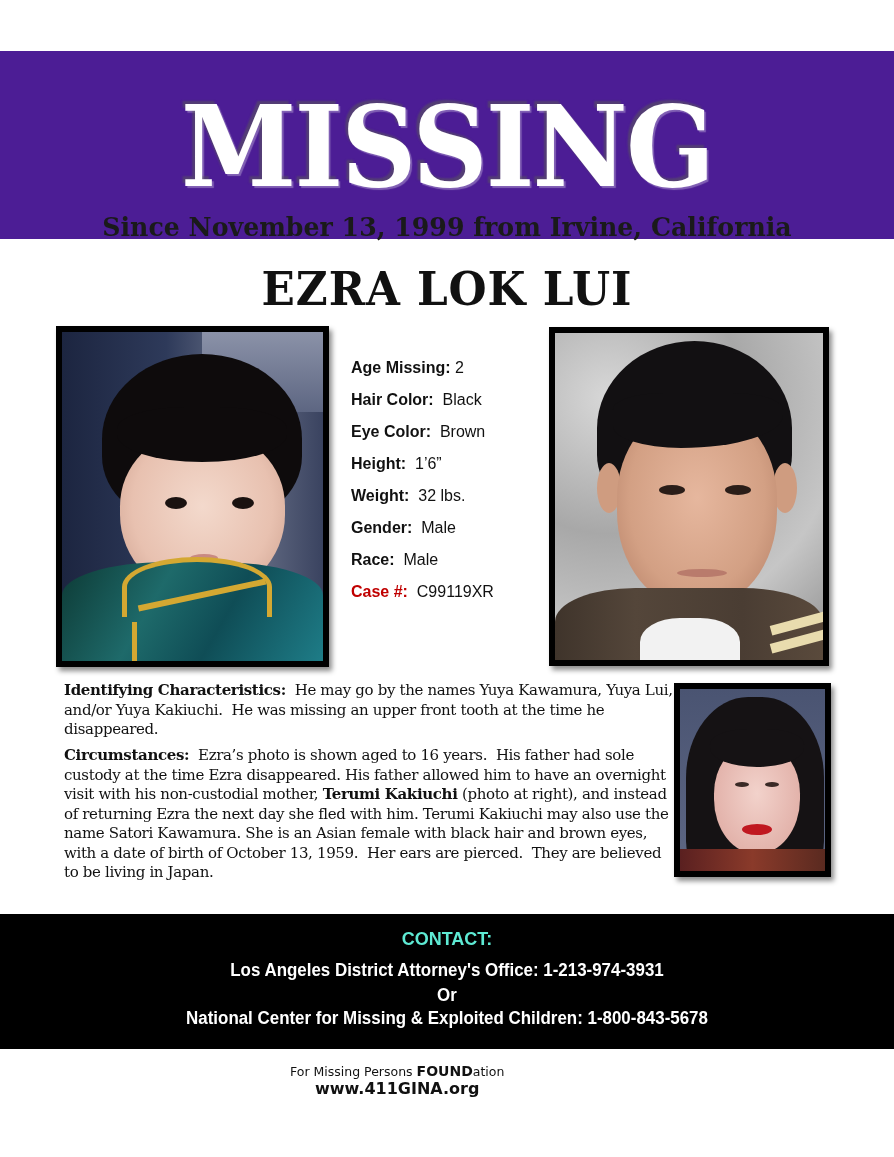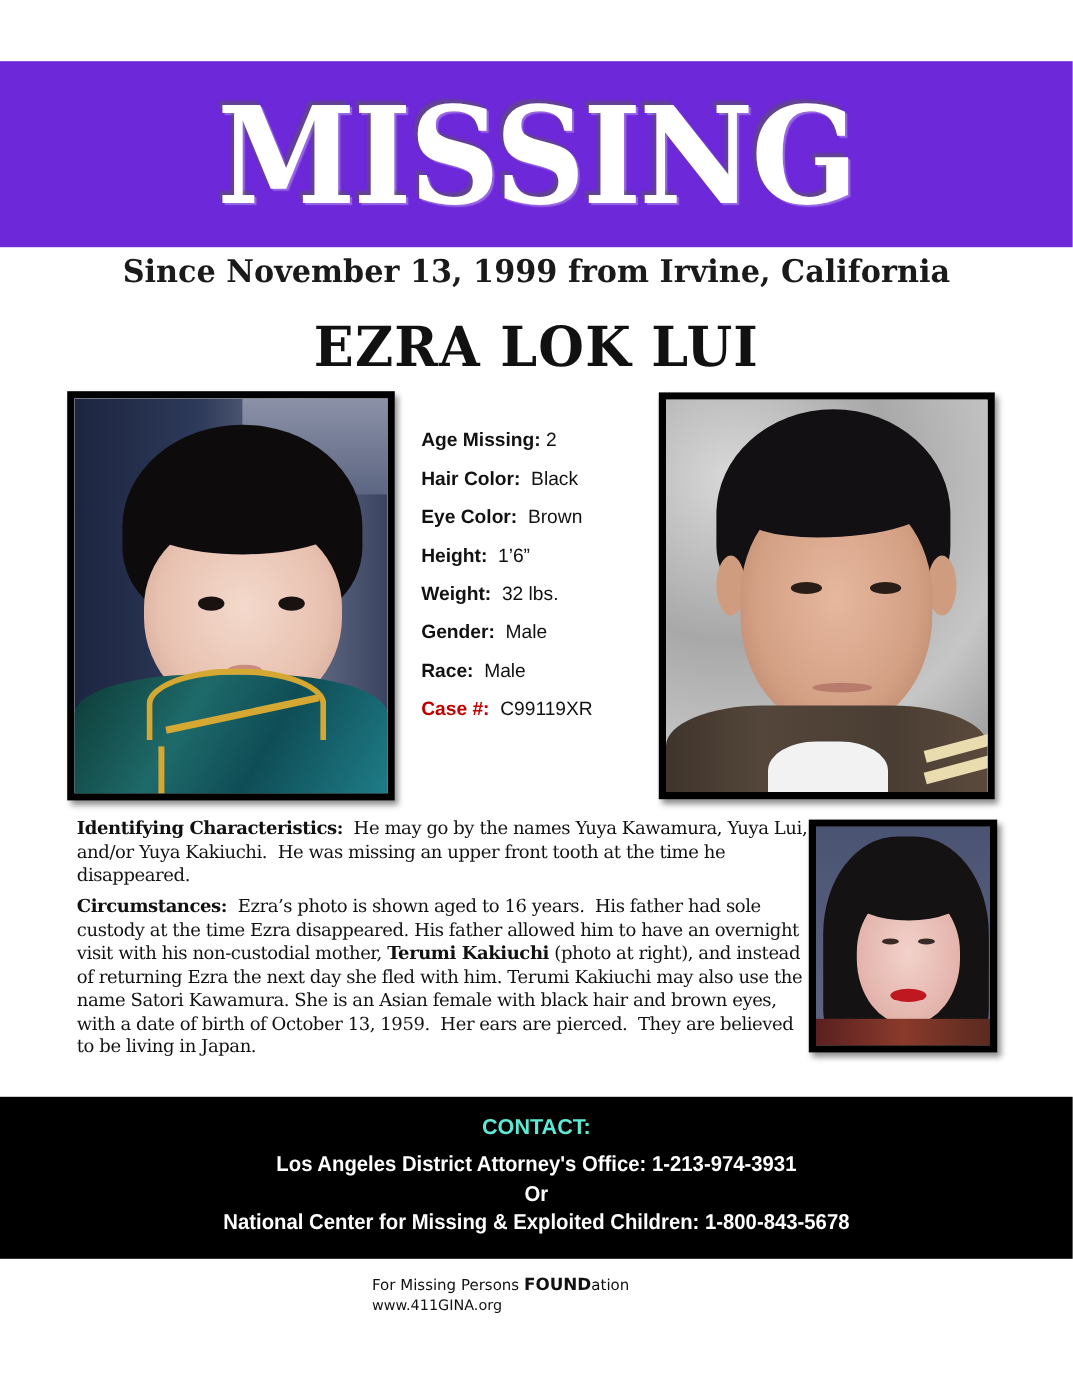--- a/index.html
+++ b/index.html
@@ -1,21 +1,21 @@
 <!DOCTYPE html>
 <html><head>
   <meta charset="utf-8">
   <style>
     * { box-sizing: border-box; margin: 0; padding: 0; }
     html, body { width: 894px; height: 1157px; background: #ffffff; overflow: hidden; }
     body { position: relative; font-family: "Liberation Sans", sans-serif; color: #000; }
 
     .red-band {
-      position: absolute; left: 0; top: 51px; width: 894px; height: 155px;
-      background: #6d28d9;
+      position: absolute; left: 0; top: 51px; width: 894px; height: 188px;
+      background: #4c1d95;
       display: flex; align-items: center; justify-content: center;
     }
     .missing-title {
       font-family: "DejaVu Serif", serif;
       font-weight: bold;
       font-size: 112px;
       letter-spacing: -2px;
       color: #ffffff;
       transform: scaleX(0.93);
       text-shadow: -3px -3px 2px rgba(90,90,90,0.55), 2px 2px 1px rgba(255,255,255,0.3);
@@ -117,25 +117,25 @@
     .contact-line.l2 { top:94px; }
 
     .footer-logo {
       position: absolute; left: 288px; top: 1057px; height: 45px; display:flex; align-items:center;
     }
     .gina-mark {
       font-family: "DejaVu Serif", serif; font-weight: bold; font-size: 44px; letter-spacing: -2px;
       color: #111; line-height: 1;
     }
     .gina-tagline {
-      margin-left: 22px; font-family: "DejaVu Sans", sans-serif; font-size: 12.5px; color: #111;
-      text-align: left; line-height: 17px;
+      margin-left: 2px; font-family: "DejaVu Sans", sans-serif; font-size: 12.5px; color: #111;
+      text-align: center; line-height: 17px;
     }
     .gina-tagline .found { font-weight: bold; font-size: 14px; }
-    .gina-url { font-weight: normal; font-size: 12px; }
+    .gina-url { font-weight: bold; font-size: 16px; }
   </style>
 </head>
 <body>
 
 <div class="red-band">
   <div class="missing-title">MISSING</div>
 </div>
 
 <div class="since-line">Since November 13, 1999 from Irvine, California</div>
 <div class="name-title">EZRA LOK LUI</div>

